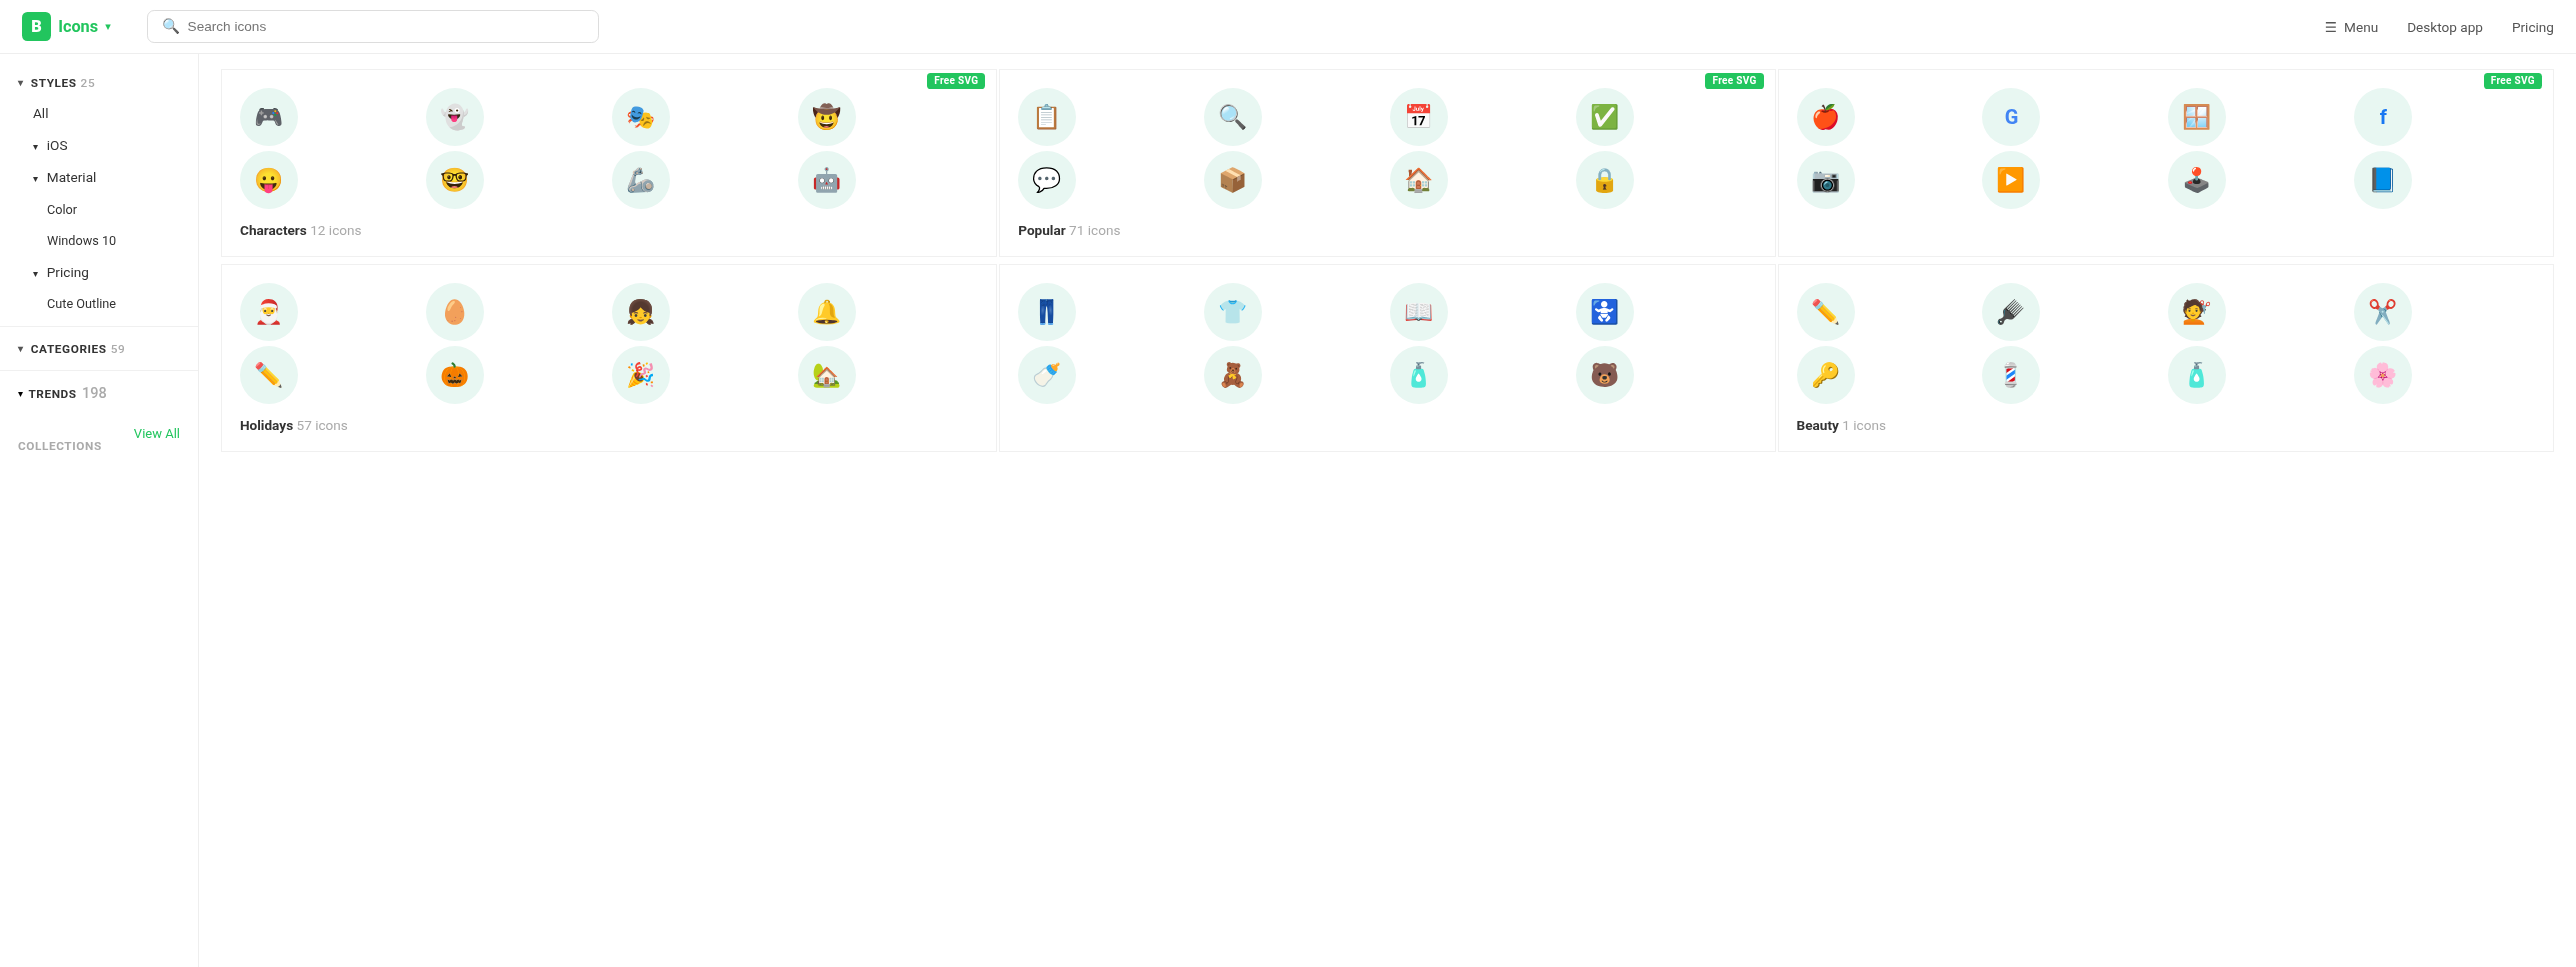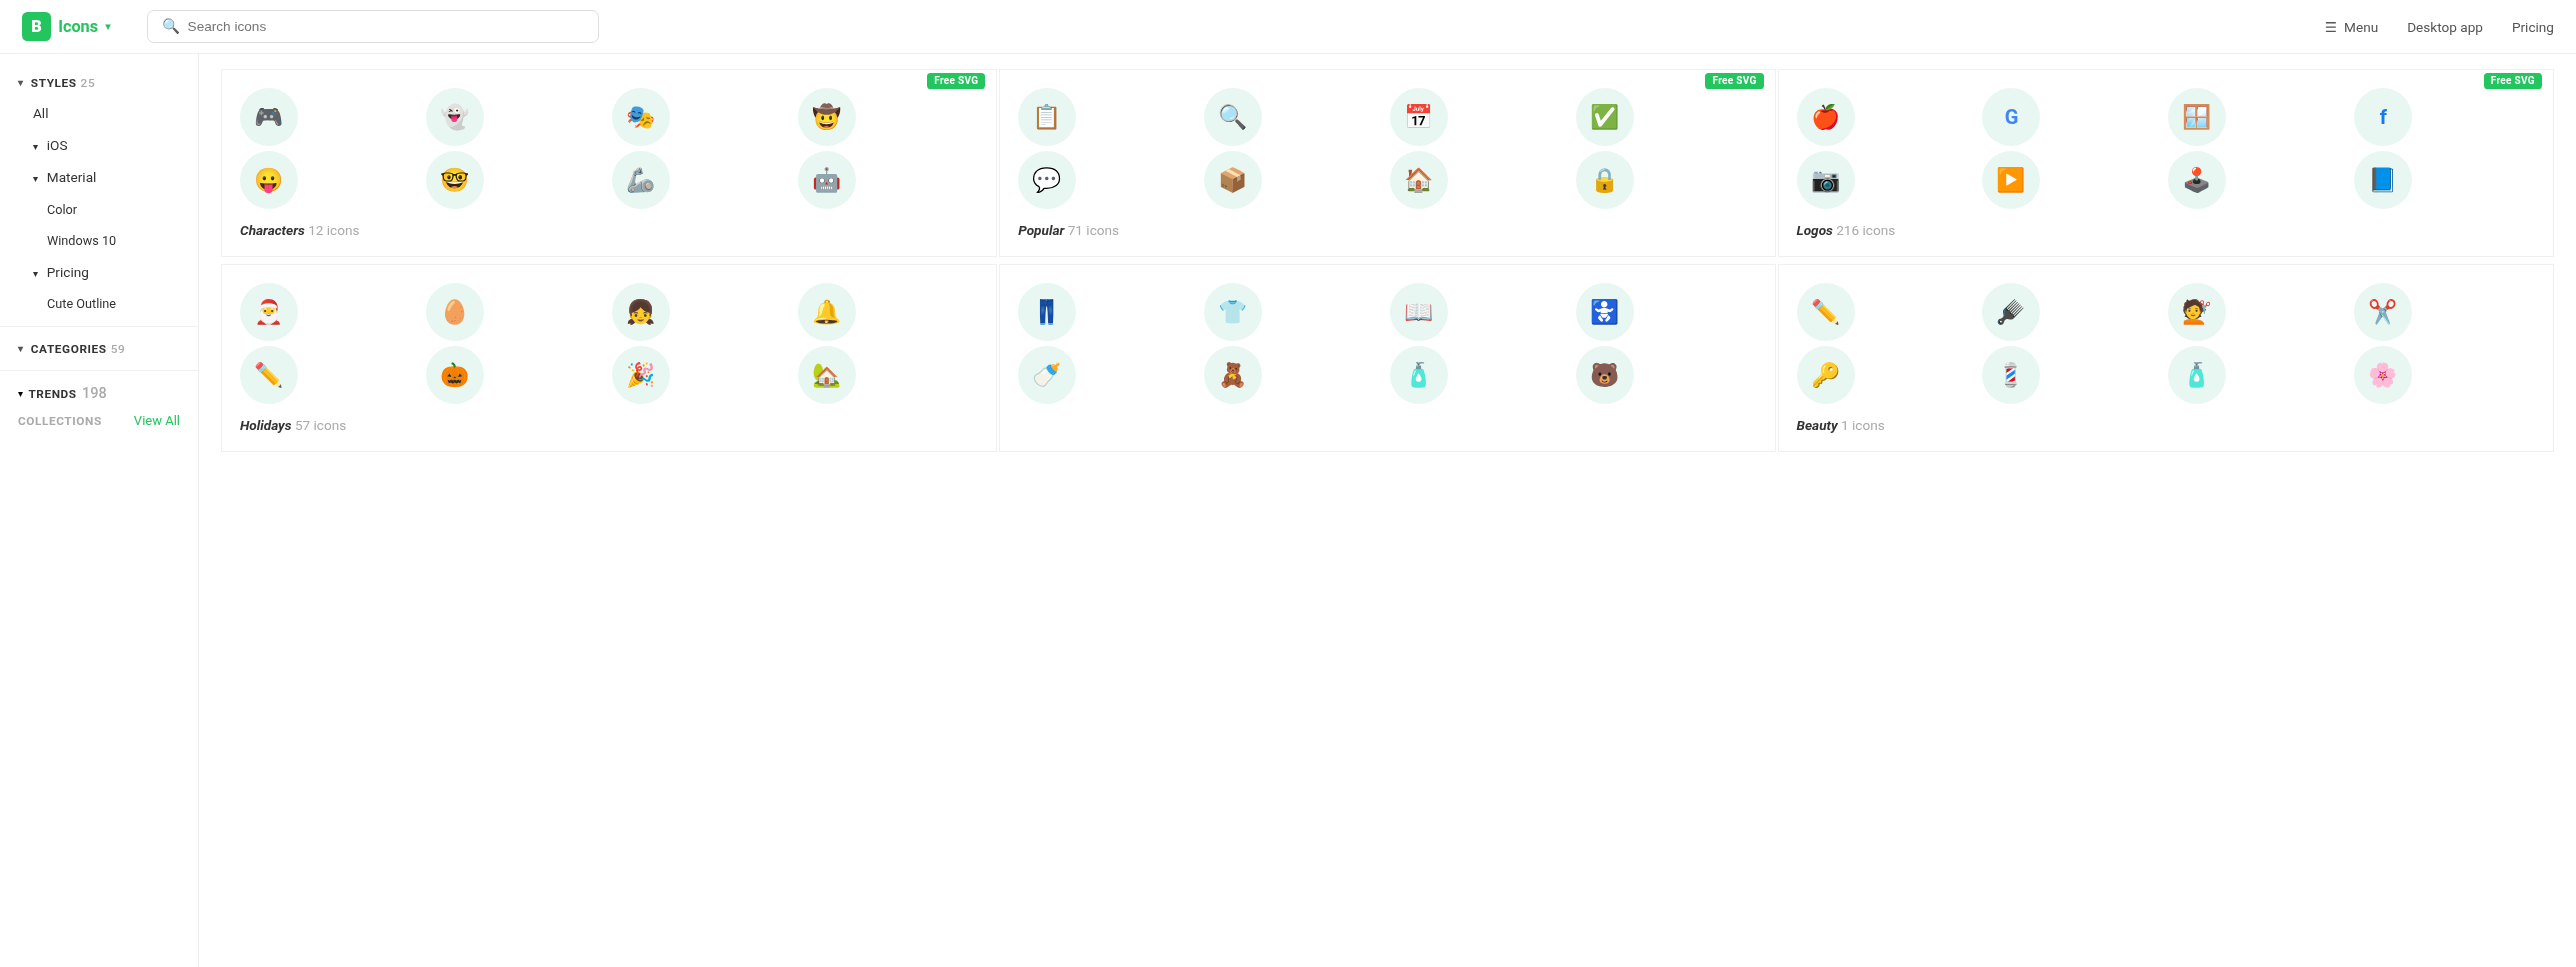--- a/index.html
+++ b/index.html
@@ -209,21 +209,20 @@
       gap: 5.4px;
       margin-bottom: 12.7px;
     }
 
     .pack-label {
       font-size: 13.6px;
       color: #333;
     }
     .pack-label strong {
       font-weight: 700;
-      font-style: italic;
     }
     .pack-count {
       color: #aaa;
       font-weight: 400;
     }
 
     
     .icon-placeholder {
       width: 58px;
       height: 58px;
@@ -315,21 +314,21 @@
 
     <div class="sidebar-trends-row">
       <div style="display:flex;align-items:center;">
         <span style="margin-right:5.4px;font-size:10px;">▾</span>
         <span class="sidebar-trends-label">TRENDS</span>
         <span class="sidebar-trends-count">198</span>
       </div>
     </div>
 
     <div style="display:flex;align-items:center;justify-content:space-between;padding:3.6px 18px 11px 18px;">
-      <span class="collections-label" style="padding:0;">COLLECTIONS</span>
+      <span class="collections-label" style="padding:0;margin-top:26px;">COLLECTIONS</span>
       <span class="view-all-link">View All</span>
     </div>
 
   </nav>
 
   <main class="content">
 
     <div class="icon-section">
 
       <div class="icon-pack">
@@ -373,24 +372,20 @@
         <div class="icon-grid-2x4">
           <div class="icon-placeholder">🍎</div>
           <div class="icon-placeholder" style="font-weight:700;font-size:20px;color:#4285F4;">G</div>
           <div class="icon-placeholder">🪟</div>
           <div class="icon-placeholder" style="font-weight:700;font-size:20px;color:#1877f2;">f</div>
           <div class="icon-placeholder">📷</div>
           <div class="icon-placeholder">▶️</div>
           <div class="icon-placeholder">🕹️</div>
           <div class="icon-placeholder">📘</div>
         </div>
-        <div class="pack-label">
-          <strong>Logos</strong>
-          <span class="pack-count"> 216 icons</span>
-        </div>
       </div>
 
     </div>
 
     <div class="icon-section">
 
       <div class="icon-pack">
         <div class="icon-grid-2x4">
           <div class="icon-placeholder">🎅</div>
           <div class="icon-placeholder">🥚</div>

